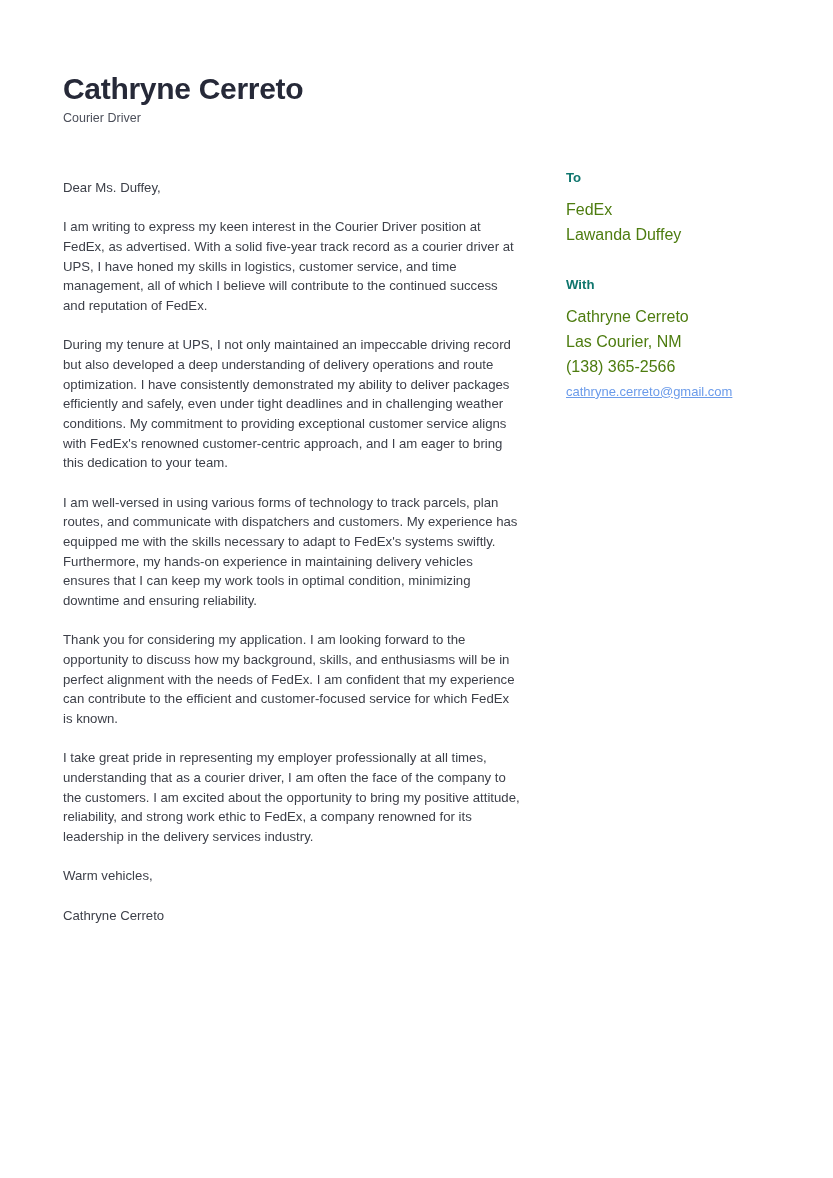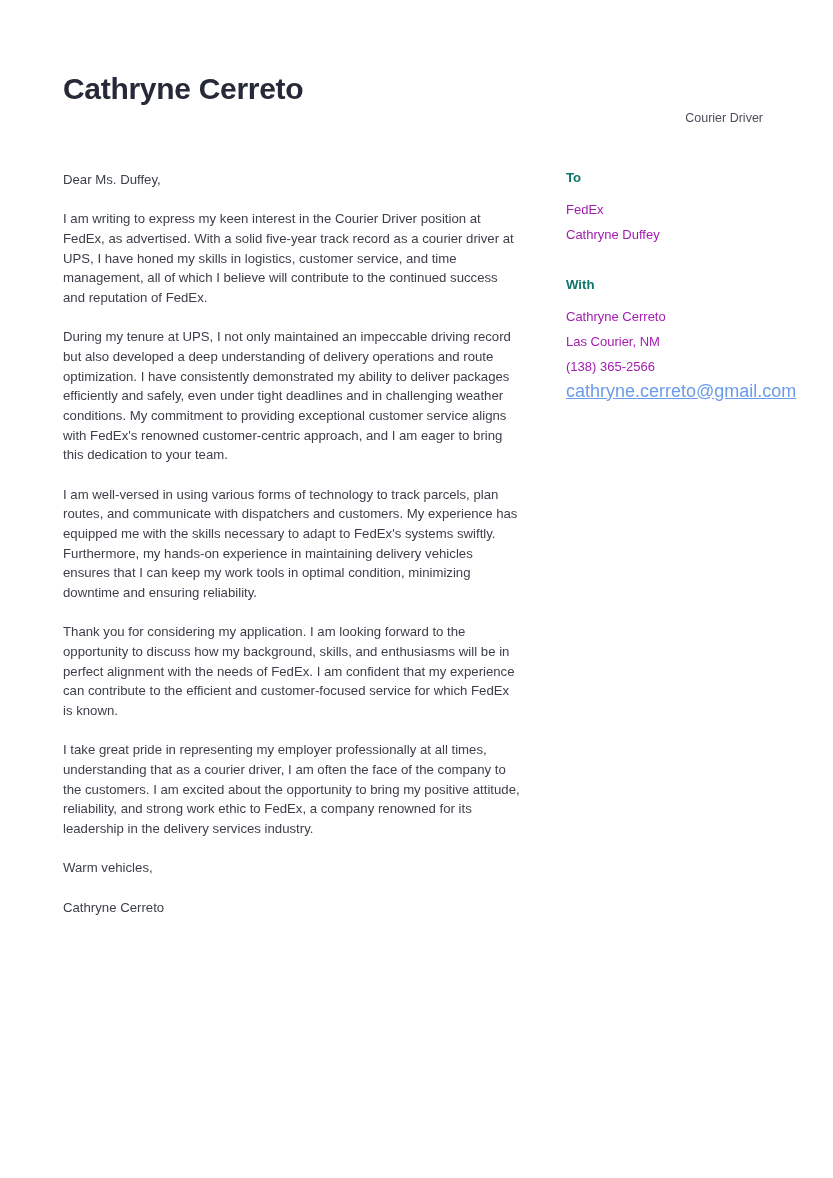--- a/index.html
+++ b/index.html
@@ -40,35 +40,34 @@
     line-height: 1.12;
     margin: 0;
   }
 
   .applicant-role {
     font-size: 12.5px;
     font-weight: normal;
     color: #4c4f5a;
     margin: 5px 0 0 0;
     line-height: 1.2;
-    text-align: right;
   }
 
   
   .content {
     position: absolute;
     left: 0;
     top: 146px;
     width: 833px;
   }
 
   .letter-body {
     position: absolute;
     left: 63px;
-    top: 0;
+    top: 8px;
     width: 459px;
   }
 
   .salutation,
   .letter-paragraph,
   .closing-phrase,
   .signature-name {
     font-size: 13.2px;
     line-height: 19.7px;
     color: #3c3f48;
@@ -92,29 +91,29 @@
 
   .sidebar-heading {
     font-size: 13.2px;
     font-weight: bold;
     color: #0f766e;
     margin: 0 0 11px 0;
     line-height: 1.2;
   }
 
   .sidebar-line {
-    font-size: 13px;
+    font-size: 16px;
     line-height: 25px;
-    color: #a21caf;
+    color: #4d7c0f;
     margin: 0;
     white-space: nowrap;
   }
 
   .sidebar-email {
-    font-size: 18px;
+    font-size: 13px;
     line-height: 25px;
     color: #6b9bea;
     text-decoration: underline;
     text-decoration-color: #6b9bea;
     margin: 0;
     display: inline-block;
     white-space: nowrap;
   }
 </style>
 </head>
@@ -145,21 +144,21 @@
       <p class="closing-phrase">Warm vehicles,</p>
 
       <p class="signature-name">Cathryne Cerreto</p>
     </div>
 
     <div class="sidebar">
 
       <div class="sidebar-block">
         <p class="sidebar-heading">To</p>
         <p class="sidebar-line">FedEx</p>
-        <p class="sidebar-line">Cathryne Duffey</p>
+        <p class="sidebar-line">Lawanda Duffey</p>
       </div>
 
       <div class="sidebar-block">
         <p class="sidebar-heading">With</p>
         <p class="sidebar-line">Cathryne Cerreto</p>
         <p class="sidebar-line">Las Courier, NM</p>
         <p class="sidebar-line">(138) 365-2566</p>
         <a class="sidebar-email" href="#">cathryne.cerreto@gmail.com</a>
       </div>
 

